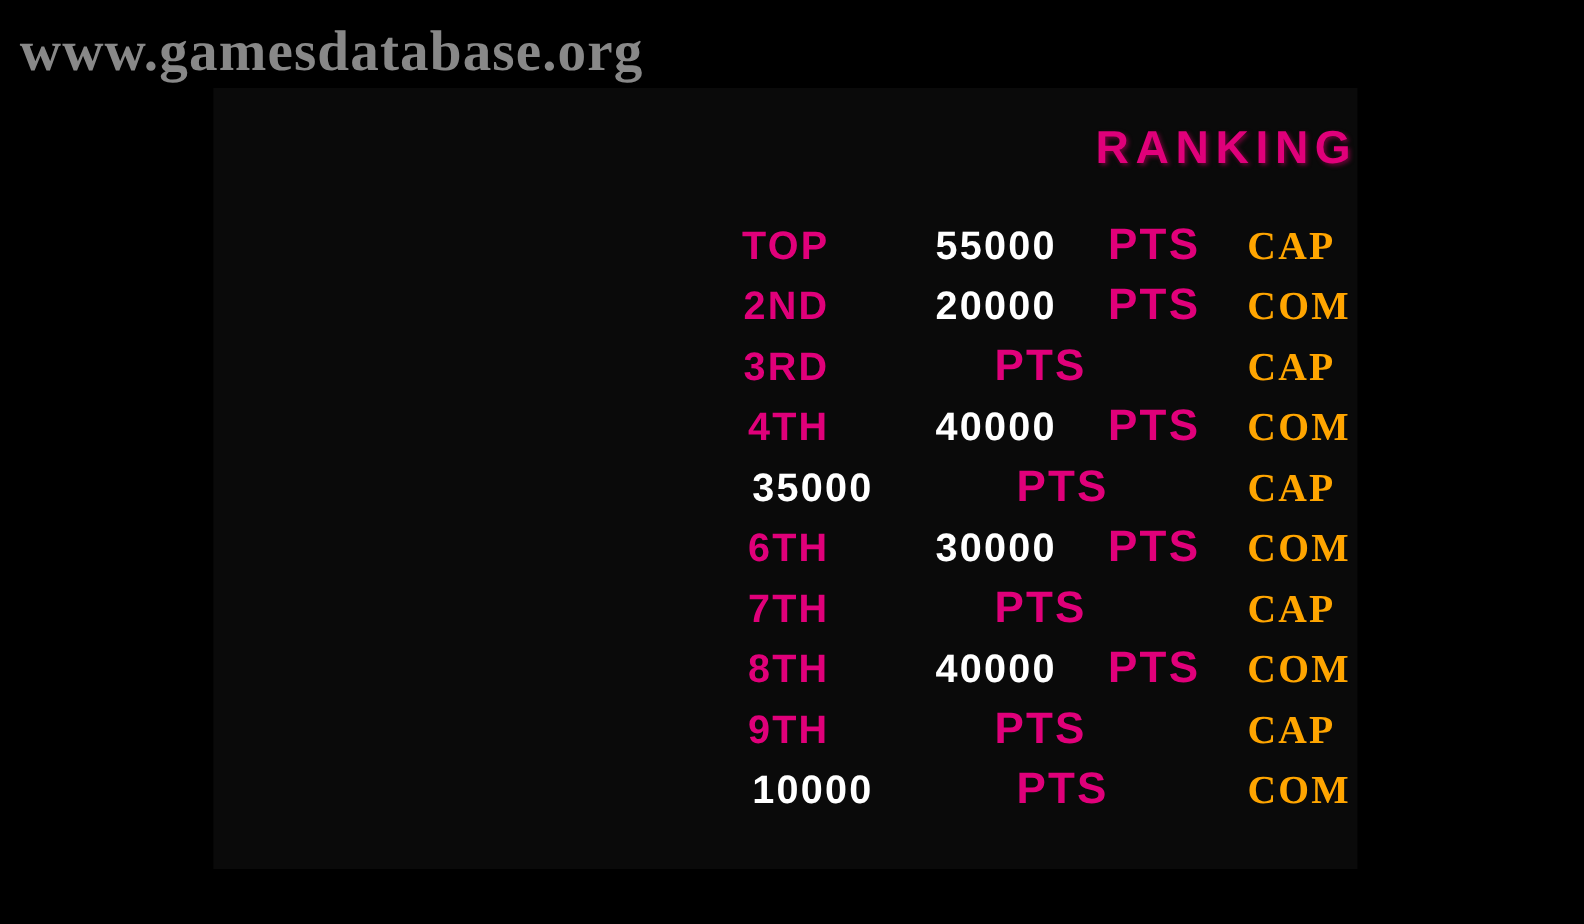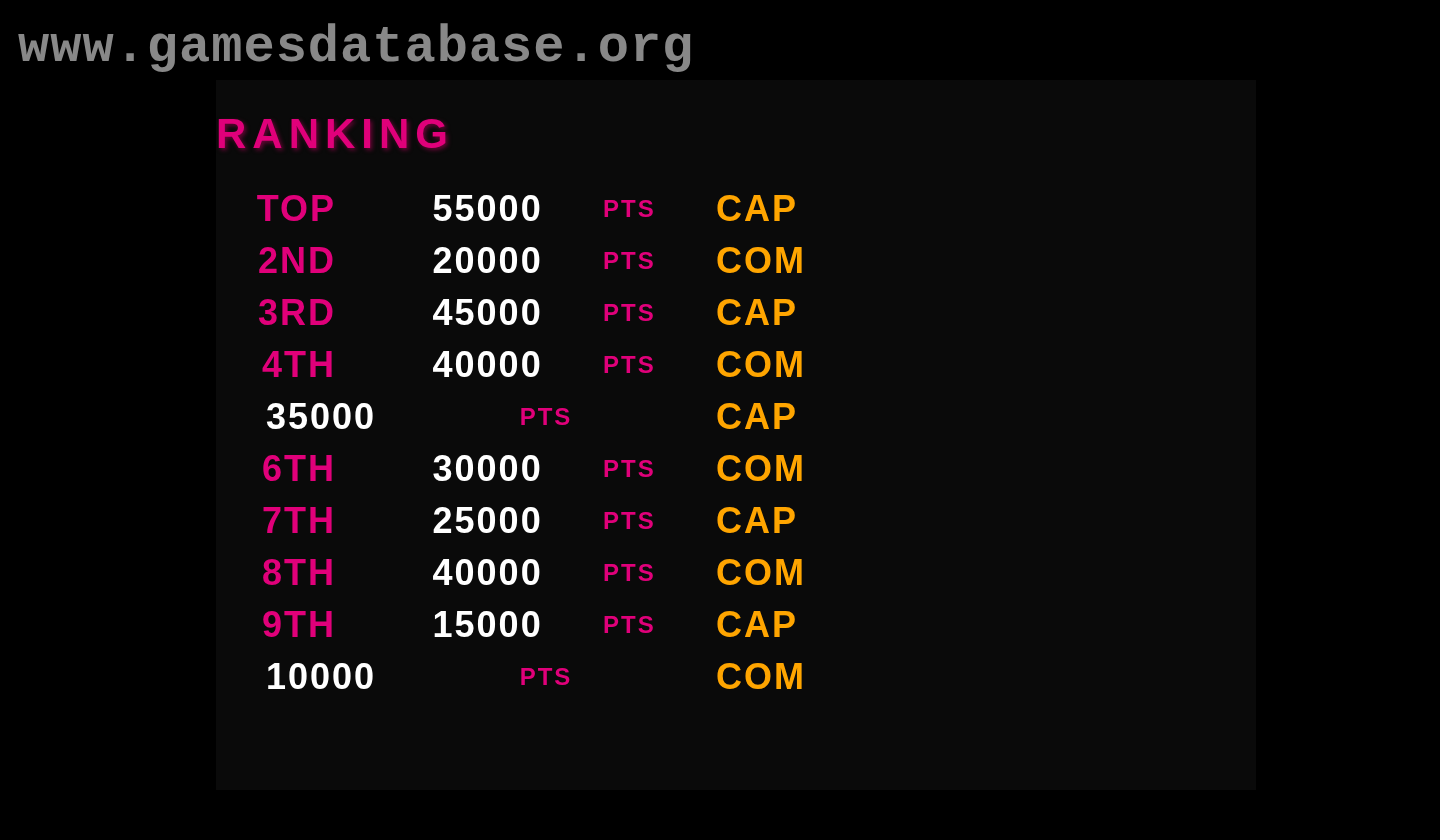--- a/index.html
+++ b/index.html
@@ -18,34 +18,35 @@
     }
 
     #watermark {
       position: absolute;
       top: 18px;
       left: 18px;
       font-size: 52px;
       font-weight: bold;
       color: #888;
       letter-spacing: 1px;
-      font-family: Liberation Mono, monospace;
+      font-family: Liberation Serif, serif;
     }
 
     #game-screen {
       position: absolute;
-      left: 216px;
+      left: 194px;
       top: 80px;
       width: 1040px;
       height: 710px;
       background-color: #0a0a0a;
       display: flex;
       flex-direction: column;
-      align-items: flex-start;
+      align-items: flex-end;
       padding-top: 30px;
+      gap: 12px;
     }
 
     #ranking-title {
       font-size: 42px;
       font-weight: bold;
       color: #e0007a;
       letter-spacing: 6px;
       font-family: 'Arial Black', Arial, sans-serif;
       margin-bottom: 28px;
       text-shadow: 2px 2px 4px rgba(200,0,100,0.5);
@@ -81,34 +82,34 @@
       font-size: 36px;
       font-weight: 900;
       color: #ffffff;
       font-family: Liberation Sans, sans-serif;
       letter-spacing: 2px;
     }
 
     .rank-pts {
       width: 80px;
       text-align: center;
-      font-size: 24px;
+      font-size: 40px;
       font-weight: 900;
       color: #e0007a;
       font-family: 'Arial Black', Arial, sans-serif;
       letter-spacing: 2px;
     }
 
     .rank-name {
       width: 100px;
       text-align: left;
       font-size: 36px;
       font-weight: 900;
       color: #ffa500;
-      font-family: Liberation Sans, sans-serif;
+      font-family: Liberation Serif, serif;
       letter-spacing: 2px;
     }
   </style>
 </head>
 <body>
 
 <div id="watermark">www.gamesdatabase.org</div>
 
 <div id="game-screen">
   <div id="ranking-title">RANKING</div>
@@ -121,21 +122,20 @@
         <span class="rank-name">CAP</span>
       </div>
       <div class="ranking-row">
         <span class="rank-label">2ND</span>
         <span class="rank-score">20000</span>
         <span class="rank-pts">PTS</span>
         <span class="rank-name">COM</span>
       </div>
       <div class="ranking-row">
         <span class="rank-label">3RD</span>
-        <span class="rank-score">45000</span>
         <span class="rank-pts">PTS</span>
         <span class="rank-name">CAP</span>
       </div>
       <div class="ranking-row">
         <span class="rank-label">4TH</span>
         <span class="rank-score">40000</span>
         <span class="rank-pts">PTS</span>
         <span class="rank-name">COM</span>
       </div>
       <div class="ranking-row">
@@ -144,33 +144,31 @@
         <span class="rank-name">CAP</span>
       </div>
       <div class="ranking-row">
         <span class="rank-label">6TH</span>
         <span class="rank-score">30000</span>
         <span class="rank-pts">PTS</span>
         <span class="rank-name">COM</span>
       </div>
       <div class="ranking-row">
         <span class="rank-label">7TH</span>
-        <span class="rank-score">25000</span>
         <span class="rank-pts">PTS</span>
         <span class="rank-name">CAP</span>
       </div>
       <div class="ranking-row">
         <span class="rank-label">8TH</span>
         <span class="rank-score">40000</span>
         <span class="rank-pts">PTS</span>
         <span class="rank-name">COM</span>
       </div>
       <div class="ranking-row">
         <span class="rank-label">9TH</span>
-        <span class="rank-score">15000</span>
         <span class="rank-pts">PTS</span>
         <span class="rank-name">CAP</span>
       </div>
       <div class="ranking-row">
         <span class="rank-score">10000</span>
         <span class="rank-pts">PTS</span>
         <span class="rank-name">COM</span>
       </div>
     </div>
 </div>

